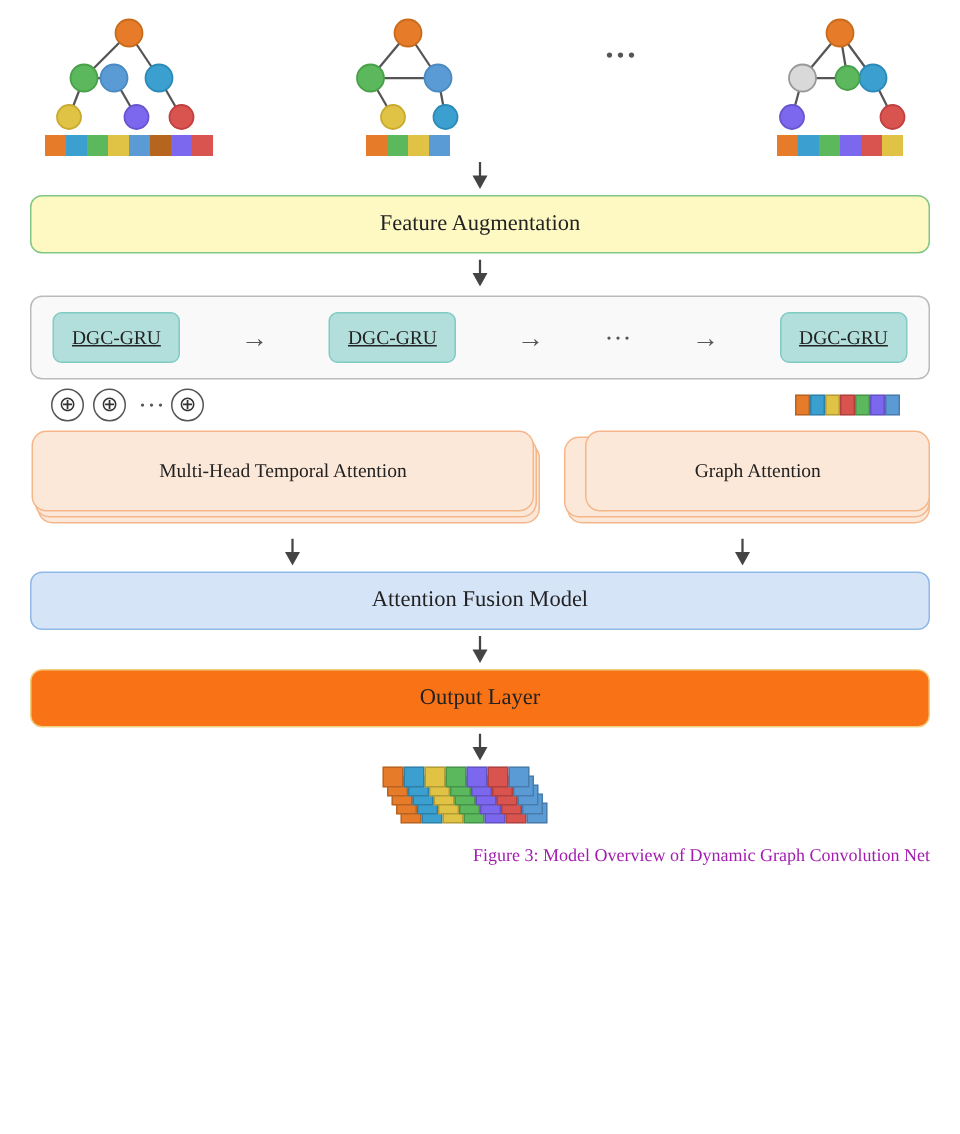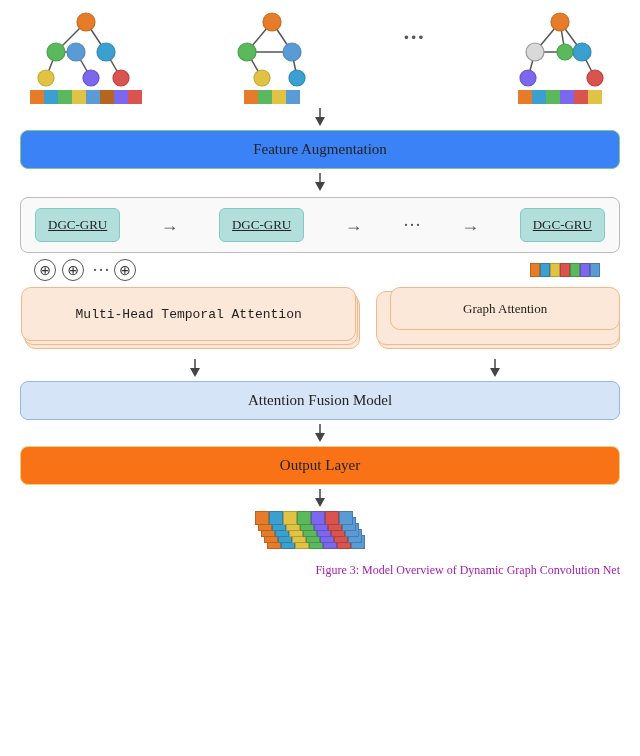--- a/index.html
+++ b/index.html
@@ -198,21 +198,20 @@
       display: flex;
       justify-content: center;
       margin: 1px 0;
     }
 
     
     .mh-wrapper {
       position: relative;
       flex: 1.4;
       height: 70px;
-      font-family: Liberation Mono, monospace;
     }
 
     .mh-card {
       position: absolute;
       border: 1.5px solid #f5b68a;
       border-radius: 10px;
       background: #fce8d8;
       width: calc(100% - 10px);
     }
 
@@ -228,21 +227,21 @@
 
     .ga-card {
       position: absolute;
       border: 1.5px solid #f5b68a;
       border-radius: 10px;
       background: #fce8d8;
     }
 
     .ga-card:nth-child(1) { top: 10px; left: 5px; right: 0; height: 54px; }
     .ga-card:nth-child(2) { top: 6px; left: 3px; right: 0; height: 54px; }
-    .ga-card:nth-child(3) { top: 2px; left: 1px; right: 0; height: 43px; display: flex; align-items: center; justify-content: center; font-size: 14px; color: #222; margin-left: 16px; }
+    .ga-card:nth-child(3) { top: 2px; left: 1px; right: 0; height: 54px; display: flex; align-items: center; justify-content: center; font-size: 14px; color: #222; margin-left: 16px; }
 
     .two-arrows {
       display: flex;
       justify-content: space-around;
       margin: 1px 0;
     }
   </style>
 </head>
 <body>
 
@@ -332,21 +331,21 @@
       </div>
     </div>
 
     <div class="v-arrow">
       <svg width="18" height="18">
           <line x1="9" y1="0" x2="9" y2="11" stroke="#444" stroke-width="1.5"></line>
           <polygon points="9,18 4,9 14,9" fill="#444"></polygon>
         </svg>
     </div>
 
-    <div class="feature-aug-box" style="background:#3b82f6; border:1.5px solid #81c784;">
+    <div class="feature-aug-box" style="background:#fef9c3; border:1.5px solid #81c784;">
       <span>Feature Augmentation</span>
     </div>
 
     <div class="v-arrow">
       <svg width="18" height="18">
           <line x1="9" y1="0" x2="9" y2="11" stroke="#444" stroke-width="1.5"></line>
           <polygon points="9,18 4,9 14,9" fill="#444"></polygon>
         </svg>
     </div>
 

